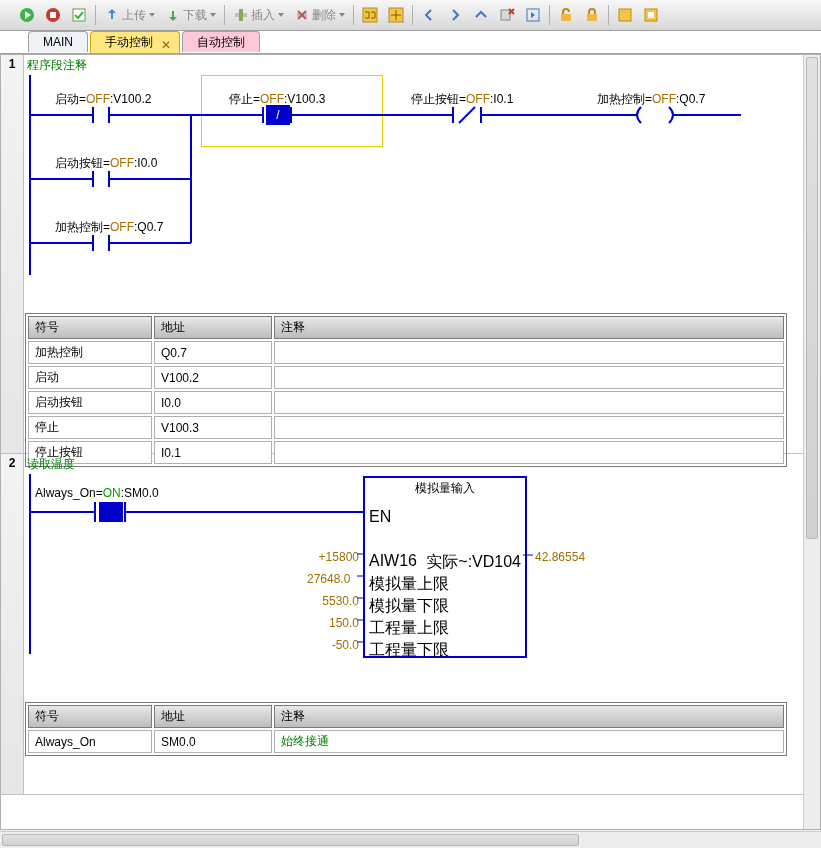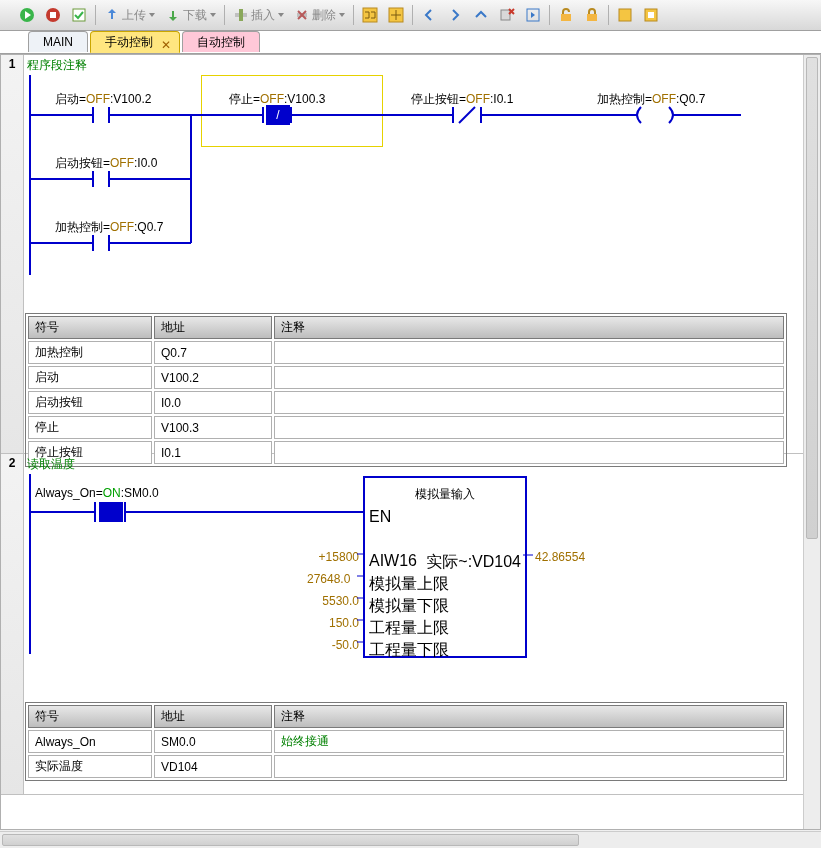--- a/index.html
+++ b/index.html
@@ -32,21 +32,21 @@
  .lad-text{position:absolute;white-space:nowrap;font-size:12px}
  .off{color:#a07000}
  .on{color:#00a000}
  .num{color:#a07000}
  svg.sym{position:absolute}
  .tbl{position:absolute;left:24px;border:1px solid #7a7a7a;font-size:12px}
  .tbl th{background:linear-gradient(#e8e8e8,#bdbdbd);border:1px solid #7a7a7a;padding:2px 6px;text-align:left;font-weight:normal}
  .tbl td{border:1px solid #b0b0b0;padding:2px 6px;background:#fff}
  .green-txt{color:#008000}
  .fbox{position:absolute;border:2px solid #0000cc;background:#fff}
- .fbox .title{text-align:center;padding:8px 0}
+ .fbox .title{text-align:center;padding:2px 0}
  .fbox .pin{position:absolute;font-size:16px}
  .sel-outline{position:absolute;border:1px solid #e6d200;pointer-events:none}
  .blue-box{position:absolute;background:#0000cc}
 </style>
 </head>
 <body>
 
 <div class="toolbar">
  <span class="tb-btn enabled">
       <svg class="tb-ico" viewBox="0 0 16 16">
@@ -335,25 +335,20 @@
             <tr>
               <th>符号</th>
               <th>地址</th>
               <th>注释</th>
             </tr>
     <tr>
               <td>Always_On</td>
               <td>SM0.0</td>
               <td class="green-txt">始终接通</td>
             </tr>
-    <tr>
-              <td>实际温度</td>
-              <td>VD104</td>
-              <td></td>
-            </tr>
    </tbody>
         </table>
   </div>
 
  </div>
  <div class="vscroll">
       <div class="vthumb"></div>
     </div>
 </div>
 <div class="hscroll" style="position:absolute;left:0;right:0;bottom:0">

